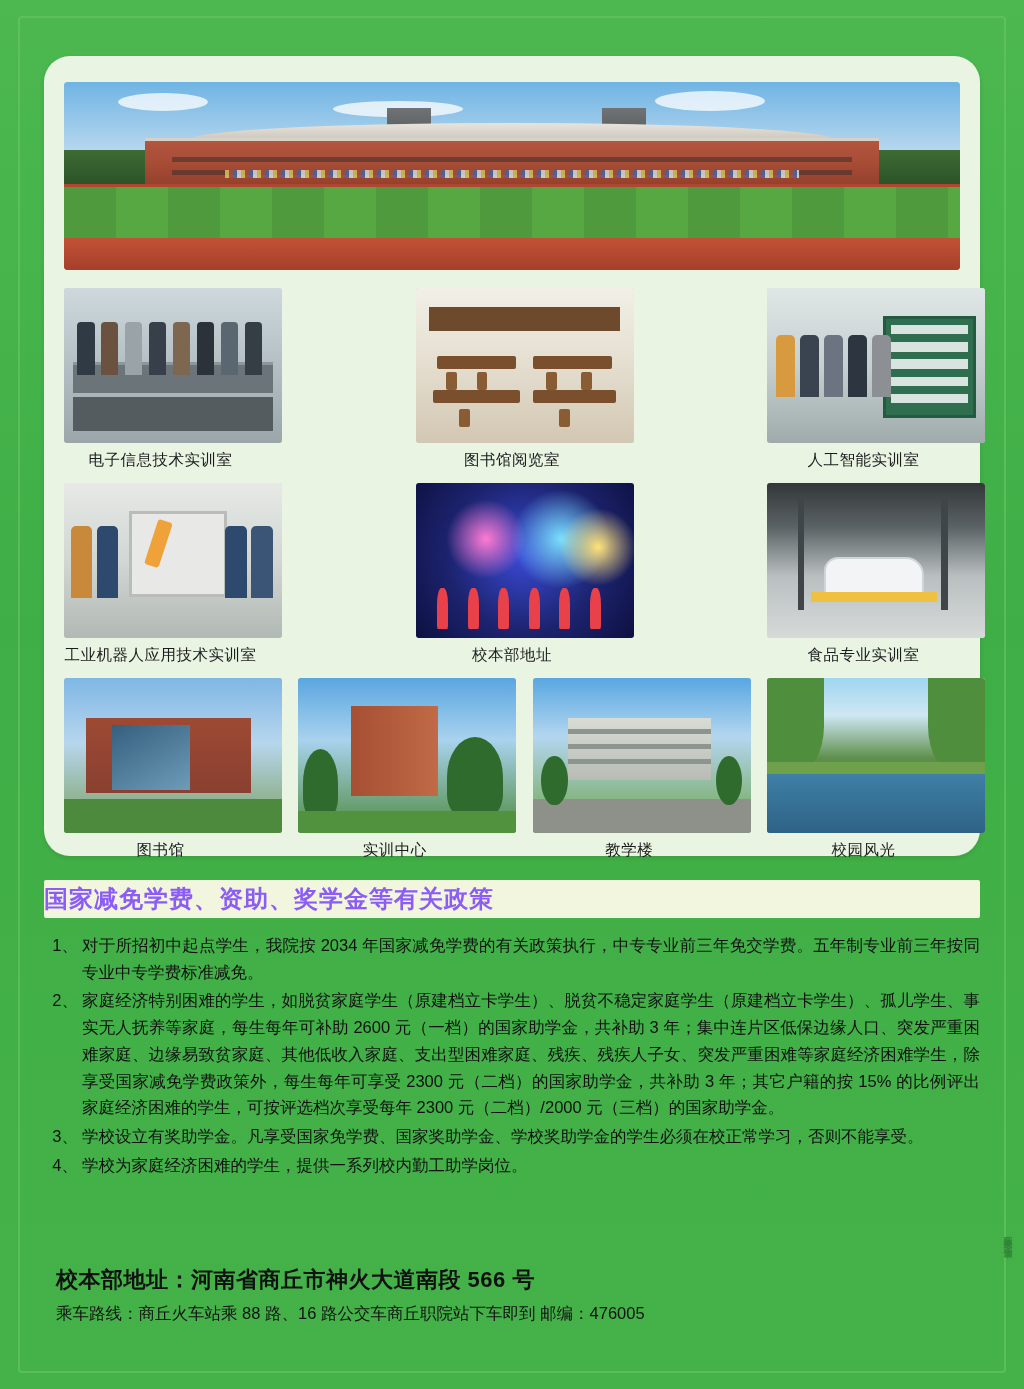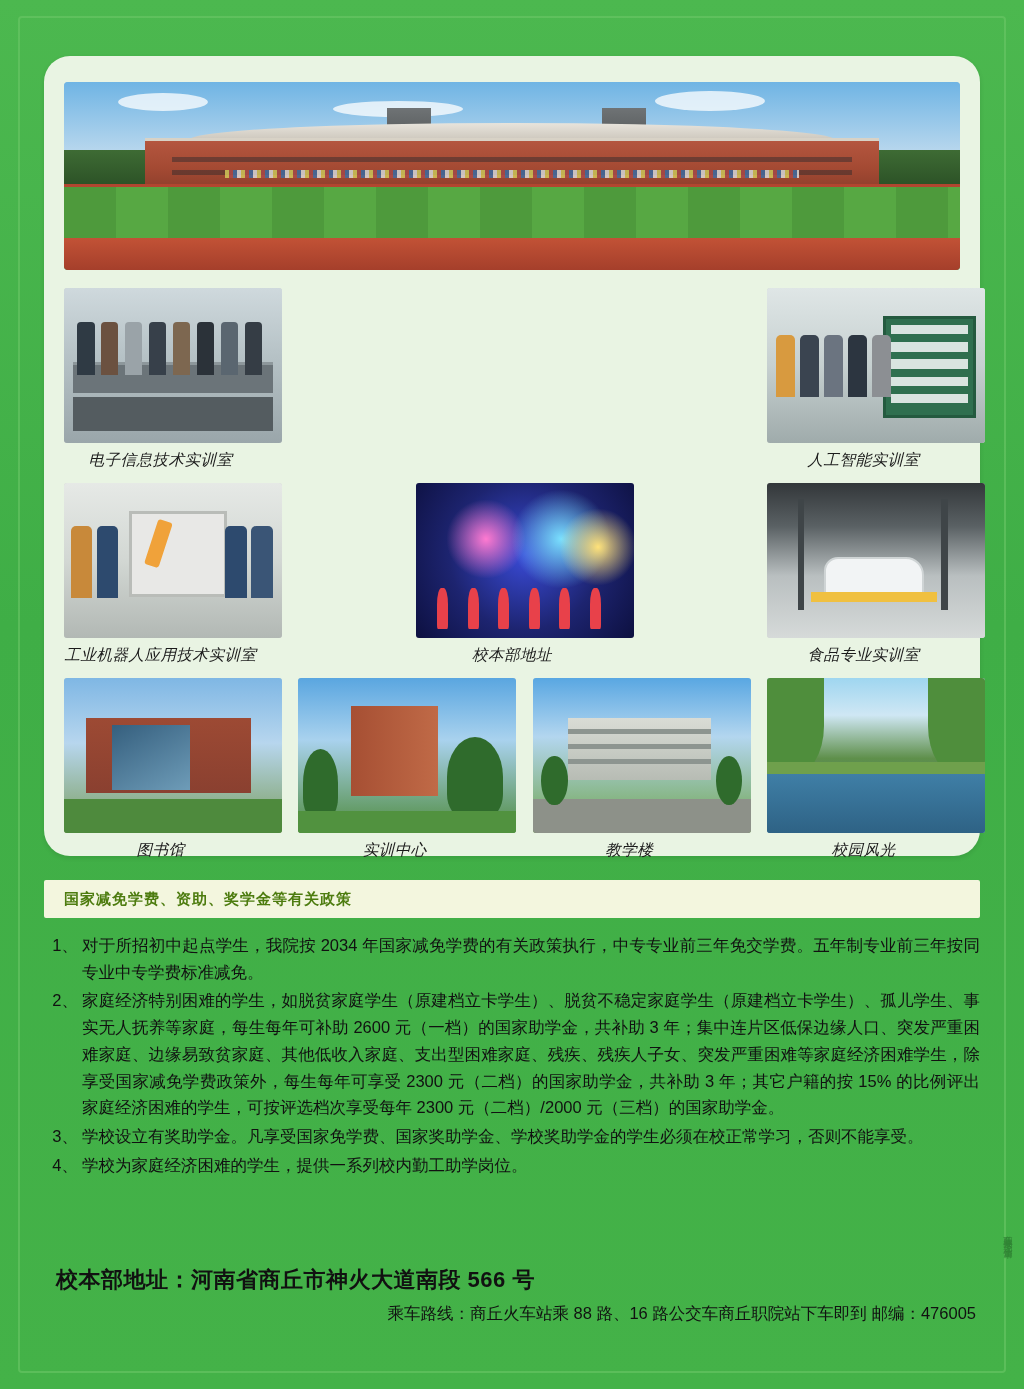--- a/index.html
+++ b/index.html
@@ -111,21 +111,20 @@
     top: 232px;
     width: 896px;
   }
   .grid-row {
     display: flex;
     justify-content: space-between;
     margin-bottom: 12px;
   }
   .cell {
     width: 193px;
-    font-style: italic;
   }
   .thumb {
     width: 218px;
     height: 155px;
     border-radius: 3px;
     overflow: hidden;
     position: relative;
     background: #cfd6d2;
   }
   .caption {
@@ -220,25 +219,24 @@
     width: 936px;
   }
   .policy-title-bar {
     background: #f3f6de;
     height: 38px;
     display: flex;
     align-items: center;
     border-radius: 2px;
   }
   .policy-title {
-    color: #4d7c0f;
+    color: #8b5cf6;
     font-weight: bold;
-    font-size: 15px;
+    font-size: 24px;
     letter-spacing: 1px;
-    margin-left: 20px;
     font-family: "Liberation Sans", "DejaVu Sans", sans-serif;
   }
   .policy-body {
     margin-top: 14px;
     color: #111;
     font-size: 16.5px;
     line-height: 1.62;
   }
   .p-item {
     display: flex;
@@ -266,21 +264,20 @@
   .addr-line1 {
     font-size: 22px;
     font-weight: bold;
     color: #111;
     letter-spacing: .5px;
   }
   .addr-line2 {
     margin-top: 8px;
     font-size: 16.5px;
     color: #111;
-    text-align: right;
   }
   .side-code {
     position: absolute;
     right: 10px;
     top: 1228px;
     font-size: 9px;
     color: #2e7d32;
     writing-mode: vertical-rl;
     letter-spacing: 1px;
     opacity: .85;
@@ -327,20 +324,38 @@
               <div class="p" style="left:50%;background:#7d6750;"></div>
               <div class="p" style="left:61%;background:#2b3239;"></div>
               <div class="p" style="left:72%;background:#5a6670;"></div>
               <div class="p" style="left:83%;background:#353d45;"></div>
             </div>
           </div>
           <div class="caption">电子信息技术实训室</div>
         </div>
 
 
+        <div class="cell">
+          <div class="thumb">
+            <div class="sc lib-r">
+              <div class="shelf"></div>
+              <div class="tbl" style="left:10%;top:44%;width:36%;"></div>
+              <div class="tbl" style="left:54%;top:44%;width:36%;"></div>
+              <div class="tbl" style="left:8%;top:66%;width:40%;"></div>
+              <div class="tbl" style="left:54%;top:66%;width:38%;"></div>
+              <div class="ch" style="left:14%;top:54%;"></div>
+              <div class="ch" style="left:28%;top:54%;"></div>
+              <div class="ch" style="left:60%;top:54%;"></div>
+              <div class="ch" style="left:76%;top:54%;"></div>
+              <div class="ch" style="left:20%;top:78%;"></div>
+              <div class="ch" style="left:66%;top:78%;"></div>
+            </div>
+          </div>
+          <div class="caption">图书馆阅览室</div>
+        </div>
 
         <div class="cell">
           <div class="thumb">
             <div class="sc lab-ai">
               <div class="rack">
                 <div class="s" style="top:6%;"></div>
                 <div class="s" style="top:24%;"></div>
                 <div class="s" style="top:42%;"></div>
                 <div class="s" style="top:60%;"></div>
                 <div class="s" style="top:78%;"></div>

